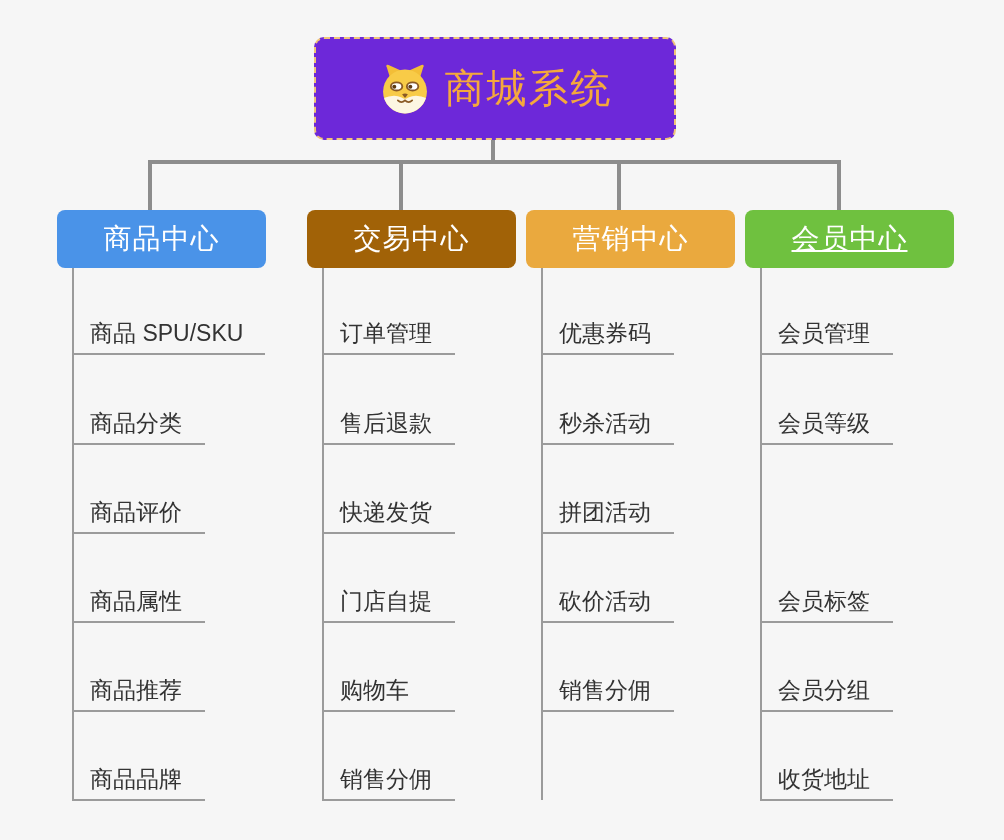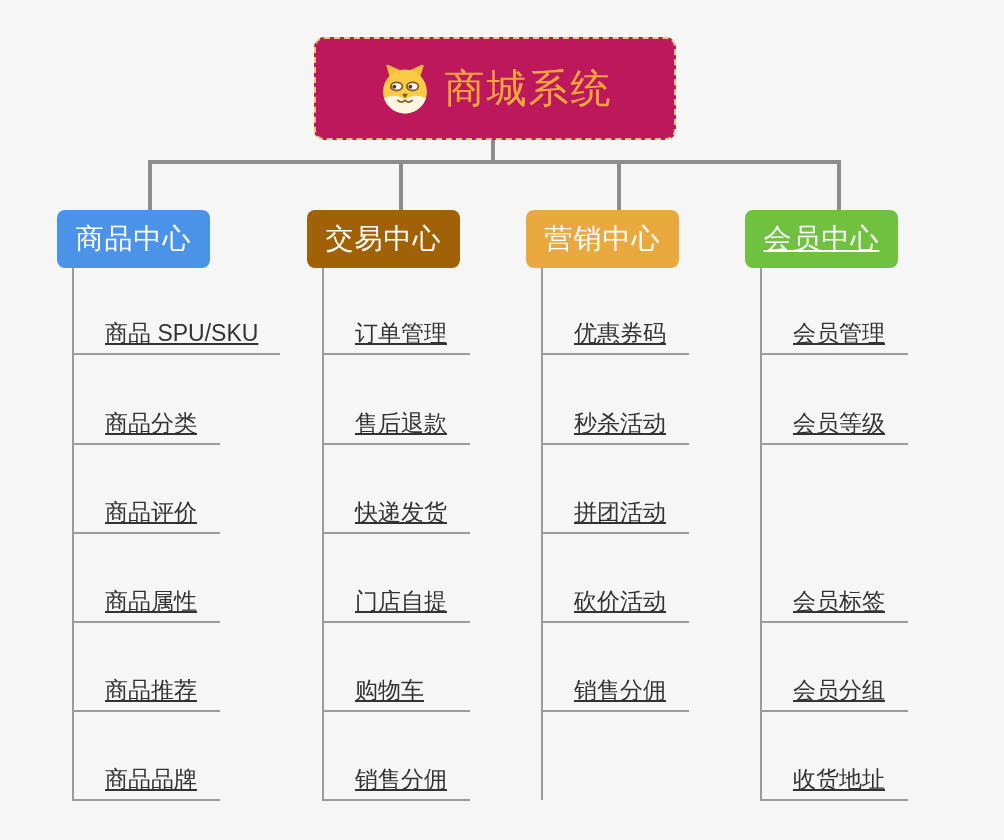--- a/index.html
+++ b/index.html
@@ -18,46 +18,45 @@
   .conn{position:absolute;background:var(--connector);}
   .conn.root-stub{left:491px;top:140px;width:4px;height:22px;}
   .conn.hline{left:148px;top:160px;width:692px;height:4px;}
   .conn.stub{top:160px;width:4px;height:50px;}
   .conn.stub.s0{left:148px;} .conn.stub.s1{left:399px;}
   .conn.stub.s2{left:617px;} .conn.stub.s3{left:837px;}
 
   
   .root-node{
     position:absolute;left:314px;top:37px;width:362px;height:103px;
-    background:#be185d;border:2px dashed var(--root-border);border-radius:10px;
+    background:#6d28d9;border:2px dashed var(--root-border);border-radius:10px;
     box-sizing:border-box;display:flex;align-items:center;justify-content:center;gap:13px;
   }
   .root-title{font-size:40px;color:var(--root-text);letter-spacing:2px;font-weight:500;}
 
   
   .branch{
-    position:absolute;top:210px;width:153px;height:58px;border-radius:8px;
+    position:absolute;top:210px;width:209px;height:58px;border-radius:8px;
     display:flex;align-items:center;justify-content:center;
     color:var(--node-text);font-size:28px;letter-spacing:1px;
   }
   .branch.b0{left:57px;} .branch.b1{left:307px;}
   .branch.b2{left:526px;} .branch.b3{left:745px;text-decoration:underline;}
 
   
   .vline{position:absolute;top:268px;height:532px;width:2px;background:var(--leaf-line);}
   .vline.c0{left:72px;} .vline.c1{left:322px;}
   .vline.c2{left:541px;} .vline.c3{left:760px;}
 
   
   .leaf{
     position:absolute;display:inline-block;white-space:nowrap;
     font-size:23px;line-height:26px;color:var(--leaf-text);
-    padding:0 22px 7px 33px;border-bottom:2px solid var(--leaf-line);
+    padding:0 22px 7px 18px;border-bottom:2px solid var(--leaf-line);
     min-width:93px;
-    text-decoration:underline;
   }
   .leaf.c0{left:72px;} .leaf.c1{left:322px;}
   .leaf.c2{left:541px;} .leaf.c3{left:760px;}
   .leaf.r0{top:320px;} .leaf.r1{top:410px;} .leaf.r2{top:499px;}
   .leaf.r3{top:588px;} .leaf.r4{top:677px;} .leaf.r5{top:766px;}
 </style>
 </head>
 <body>
 
 <div class="canvas">

